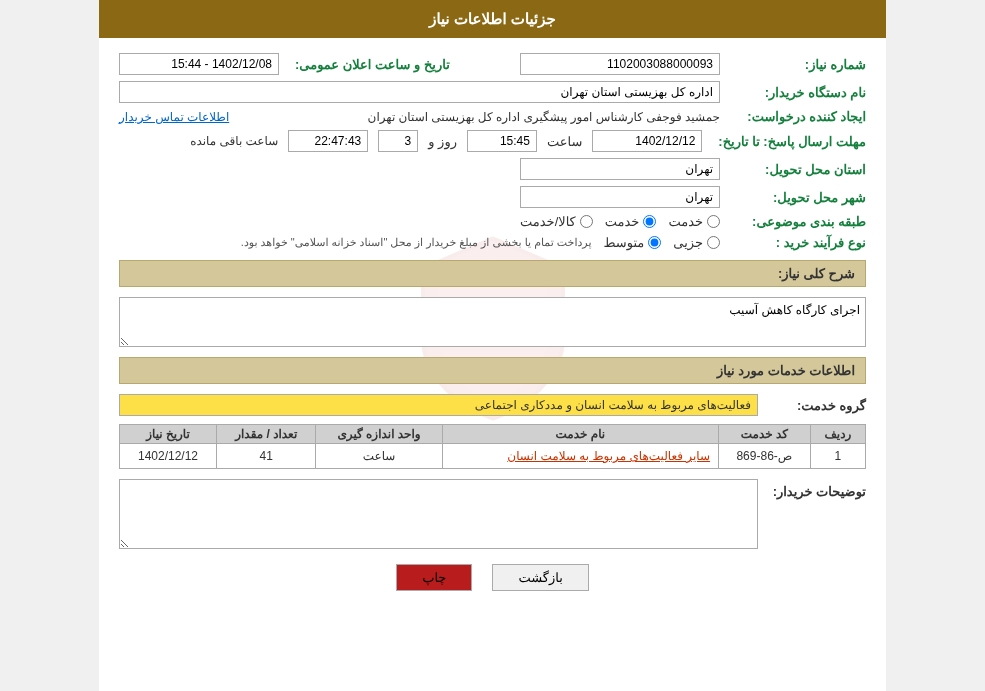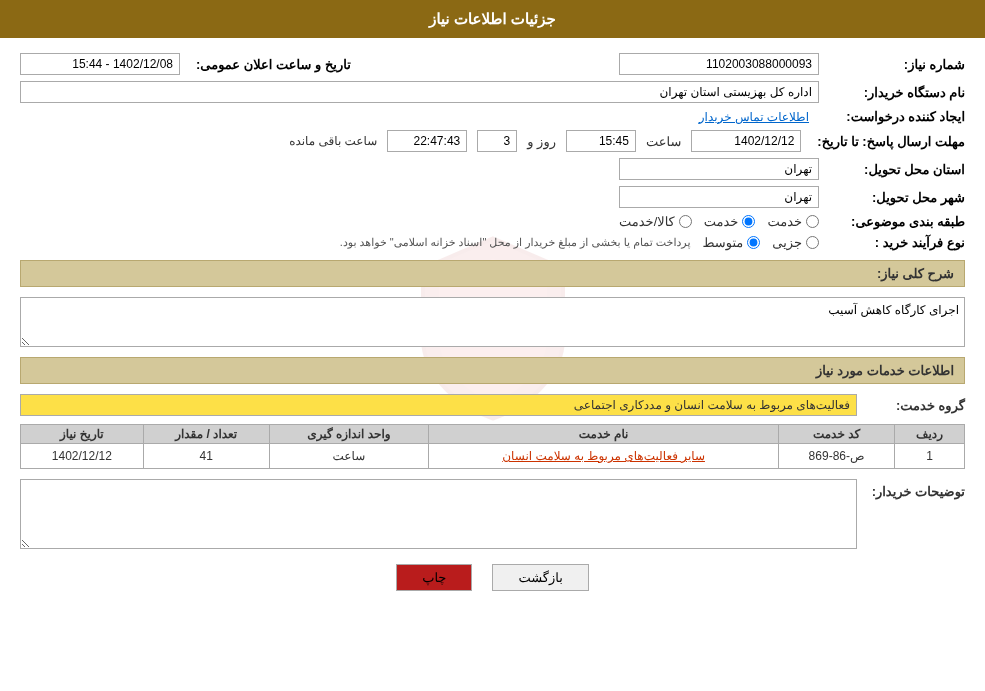--- a/index.html
+++ b/index.html
@@ -4,21 +4,21 @@
   <style>
     * { box-sizing: border-box; margin: 0; padding: 0; }
     body {
       font-family: Tahoma, Arial, sans-serif;
       background: #f0f0f0;
       direction: rtl;
       font-size: 13px;
       color: #333;
     }
     .page-container {
-      width: 985px;
+      width: 787px;
       min-height: 691px;
       background: #fff;
       margin: 0 auto;
     }
     .header-bar {
       background: #8B6914;
       color: #fff;
       text-align: center;
       padding: 10px 15px;
       font-size: 15px;
@@ -30,21 +30,21 @@
     .section-title {
       background: #d4c89a;
       border: 1px solid #b8a870;
       padding: 5px 10px;
       font-weight: bold;
       font-size: 13px;
       margin-bottom: 10px;
       text-align: right;
     }
     .label-cell {
-      color: #000000;
+      color: #15803d;
       font-weight: bold;
       text-align: right;
       min-width: 140px;
       padding-left: 10px;
     }
     .input-inline {
       border: 1px solid #aaa;
       background: #fff;
       padding: 3px 6px;
       font-size: 12px;
@@ -194,20 +194,21 @@
       <input class="input-inline" style="width: 160px;" type="text" value="1402/12/08 - 15:44">
     </div>
 
     <div class="row-flex" style="position:relative; z-index:1;">
       <span class="label-cell">نام دستگاه خریدار:</span>
       <input class="input-inline" style="flex: 1 1 0%;" type="text" value="اداره کل بهزیستی استان تهران">
     </div>
 
     <div class="row-flex" style="margin-top:6px; position:relative; z-index:1;">
       <span class="label-cell">ایجاد کننده درخواست:</span>
+      <span style="flex:1; font-size:12px;">جمشید فوجفی کارشناس امور پیشگیری اداره کل بهزیستی استان تهران</span>
       <span class="link-text" style="margin-right:10px; font-size:12px;">اطلاعات تماس خریدار</span>
     </div>
 
     <div class="row-flex" style="margin-top:6px; position:relative; z-index:1;">
       <span class="label-cell">مهلت ارسال پاسخ: تا تاریخ:</span>
       <input class="input-inline" style="width: 110px;" type="text" value="1402/12/12">
       <span style="margin:0 4px;">ساعت</span>
       <input class="input-inline" style="width: 70px;" type="text" value="15:45">
       <span style="margin:0 4px;">روز و</span>
       <input class="input-inline" style="width: 40px;" type="text" value="3">
@@ -285,21 +286,21 @@
             <th>نام خدمت</th>
             <th>واحد اندازه گیری</th>
             <th>تعداد / مقدار</th>
             <th>تاریخ نیاز</th>
           </tr>
         </thead>
         <tbody>
           <tr>
             <td>1</td>
             <td>ص-86-869</td>
-            <td style="color:#cc3300; text-decoration:underline; cursor:pointer;">سایر فعالیت‌های مربوط به سلامت انسان</td>
+            <td style="color:#cc3300; text-decoration:underline; cursor:pointer;text-align:right;">سایر فعالیت‌های مربوط به سلامت انسان</td>
             <td>ساعت</td>
             <td>41</td>
             <td>1402/12/12</td>
           </tr>
         </tbody>
       </table>
     </div>
 
     <div class="notes-wrapper" style="position:relative; z-index:1; margin-top:8px;">
       <span class="notes-label">توضیحات خریدار:</span>

